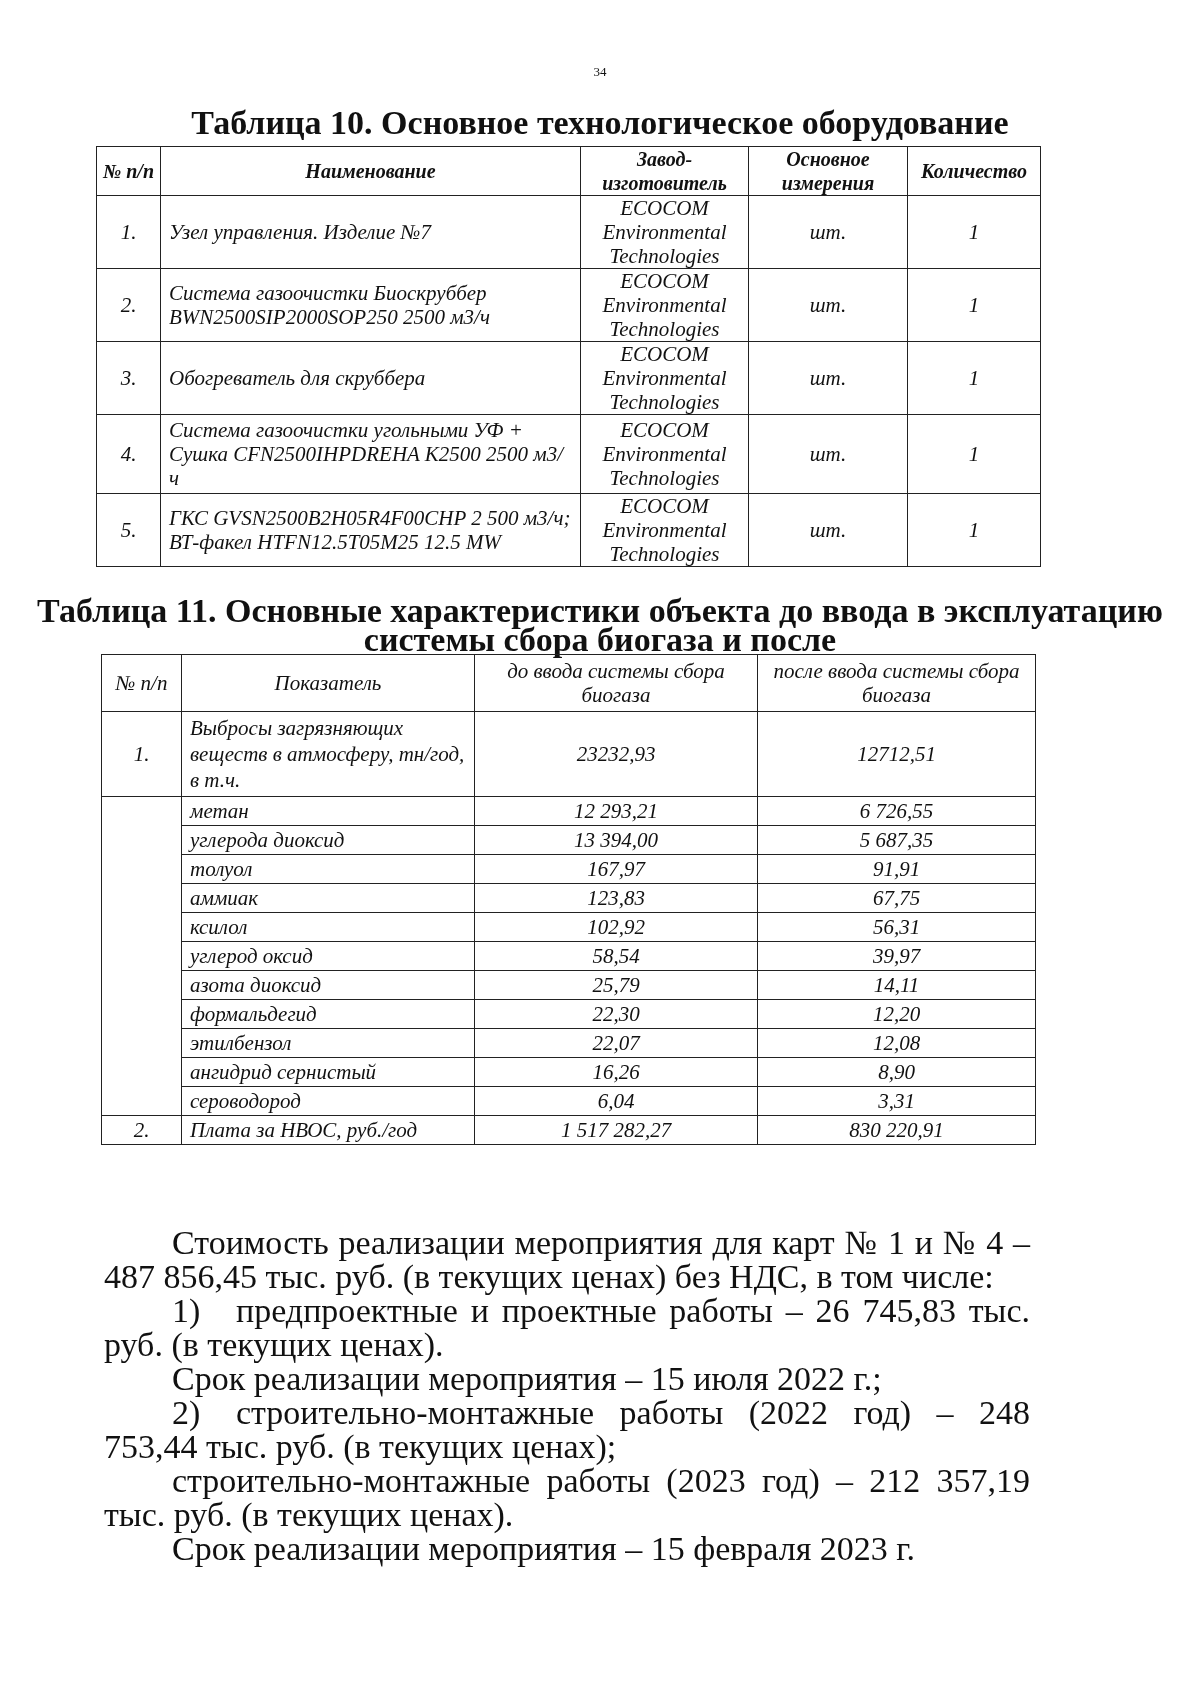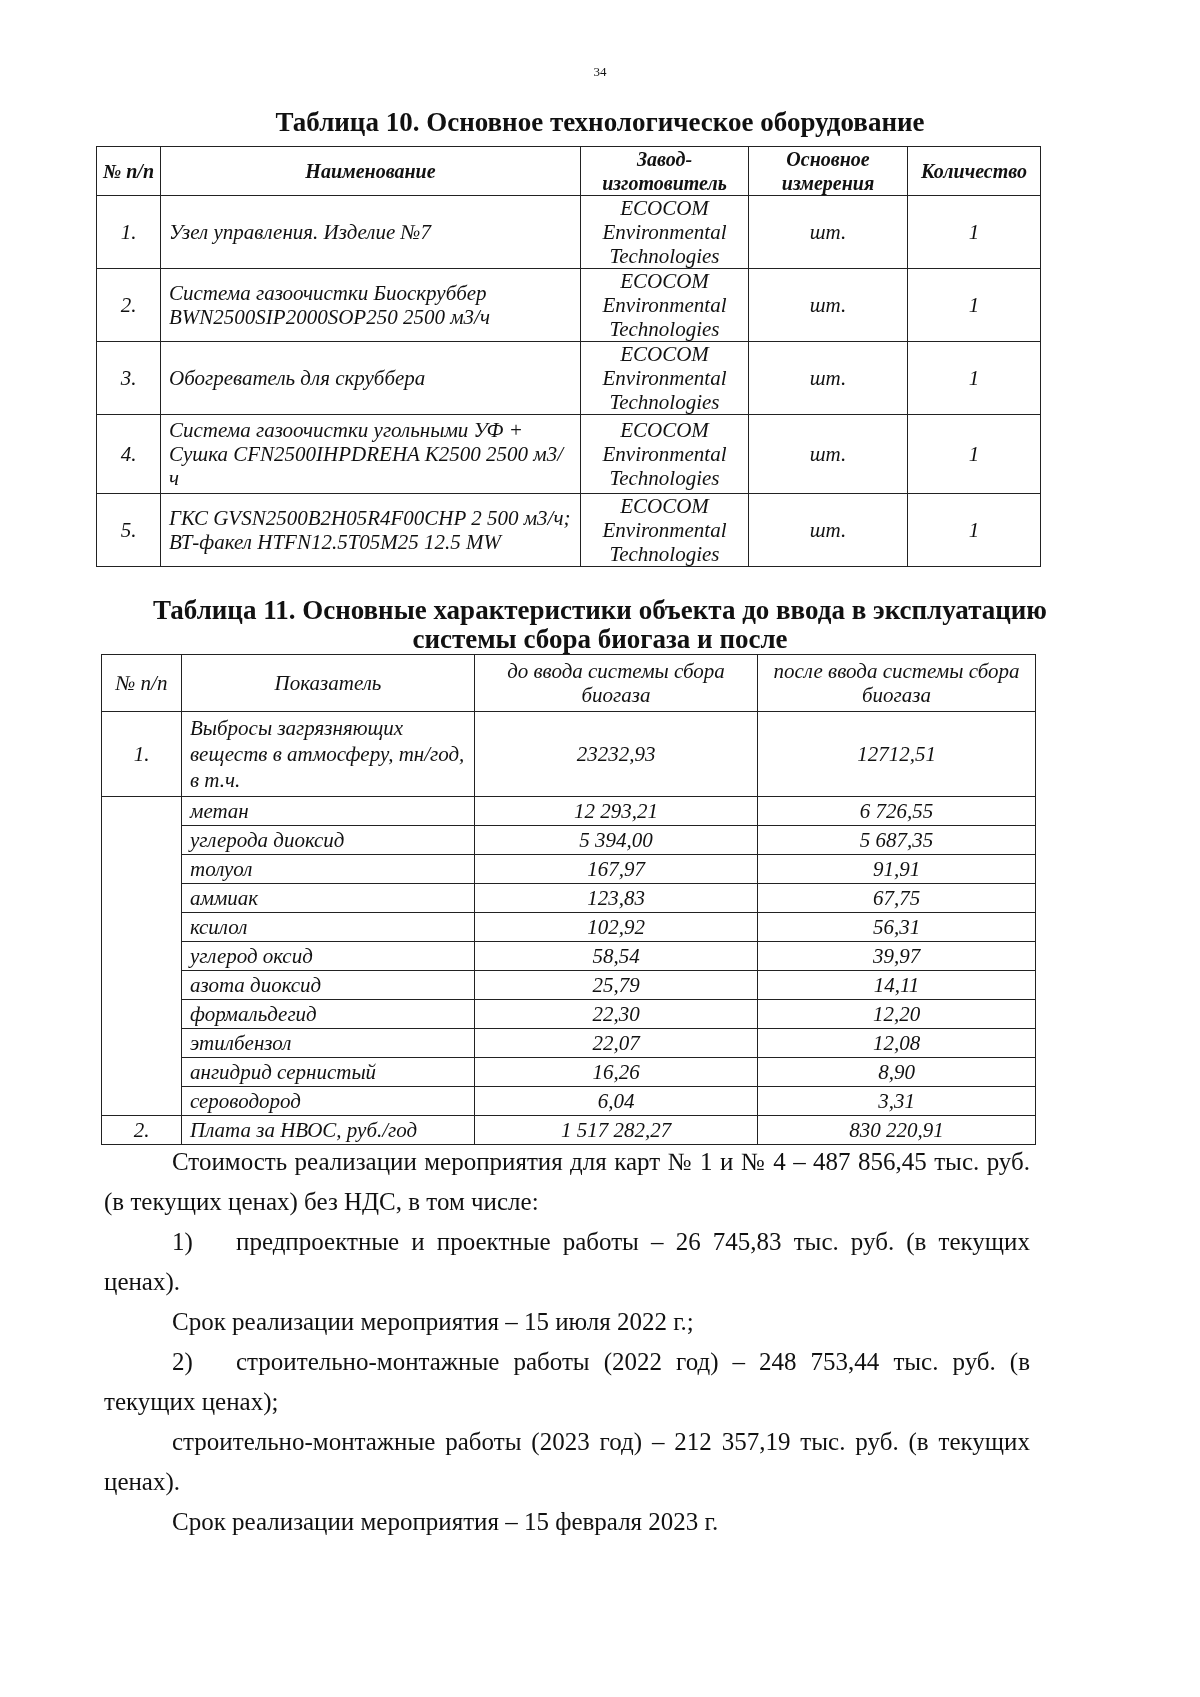--- a/index.html
+++ b/index.html
@@ -6,21 +6,21 @@
     body {
       width: 1200px; height: 1697px; position: relative; overflow: hidden;
       font-family: "Liberation Serif", "DejaVu Serif", serif; color: #111;
     }
     .page-number {
       position: absolute; top: 64px; left: 0; width: 1200px; text-align: center;
       font-size: 13px;
     }
     .table-title {
       position: absolute; left: 0; width: 1200px; text-align: center;
-      font-weight: bold; font-size: 27px; line-height: 29px;
+      font-weight: bold; font-size: 34px; line-height: 29px;
     }
     table.doc {
       position: absolute; border-collapse: collapse; table-layout: fixed;
       font-size: 21px; line-height: 24px; font-style: italic;
     }
     table.doc td, table.doc th {
       border: 1.5px solid #222; padding: 0 8px; vertical-align: middle;
     }
     
     #t10 { left: 96px; top: 146px; width: 944px; }
@@ -32,22 +32,22 @@
     
     #t11 { left: 101px; top: 654px; width: 934px; }
     #t11 th { font-weight: normal; font-size: 21px; line-height: 24px; text-align: center; height: 56px; }
     #t11 td { height: 28px; line-height: 26px; }
     #t11 td.num, #t11 td.val { text-align: center; }
     #t11 td.name { text-align: left; }
     #t11 tr.main td { height: 84px; }
     #t11 td.sub-spacer { border-top: 1.5px solid #222; border-bottom: 1.5px solid #222; }
     
     .text-block {
-      position: absolute; left: 104px; width: 926px; top: 1142px;
-      font-size: 25px; line-height: 40px; text-align: justify;
+      position: absolute; left: 104px; width: 926px; top: 1226px;
+      font-size: 34px; line-height: 34px; text-align: justify;
     }
     .text-block p { margin: 0; }
     .indent { text-indent: 68px; }
     .list-item { text-indent: 68px; }
     .list-item .marker { display: inline-block; width: 64px; text-indent: 0; }
   </style>
 </head>
 <body>
 
 <div class="page-number">34</div>
@@ -134,21 +134,21 @@
       <td class="val">12712,51</td>
     </tr>
     <tr>
       <td class="sub-spacer" rowspan="11"></td>
       <td class="name">метан</td>
       <td class="val">12 293,21</td>
       <td class="val">6 726,55</td>
     </tr>
     <tr>
       <td class="name">углерода диоксид</td>
-      <td class="val">5 394,00</td>
+      <td class="val">13 394,00</td>
       <td class="val">5 687,35</td>
     </tr>
     <tr>
       <td class="name">толуол</td>
       <td class="val">167,97</td>
       <td class="val">91,91</td>
     </tr>
     <tr>
       <td class="name">аммиак</td>
       <td class="val">123,83</td>

